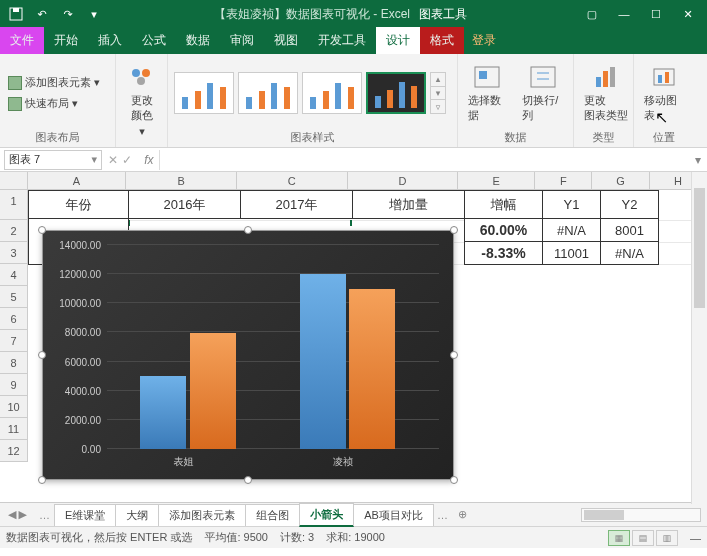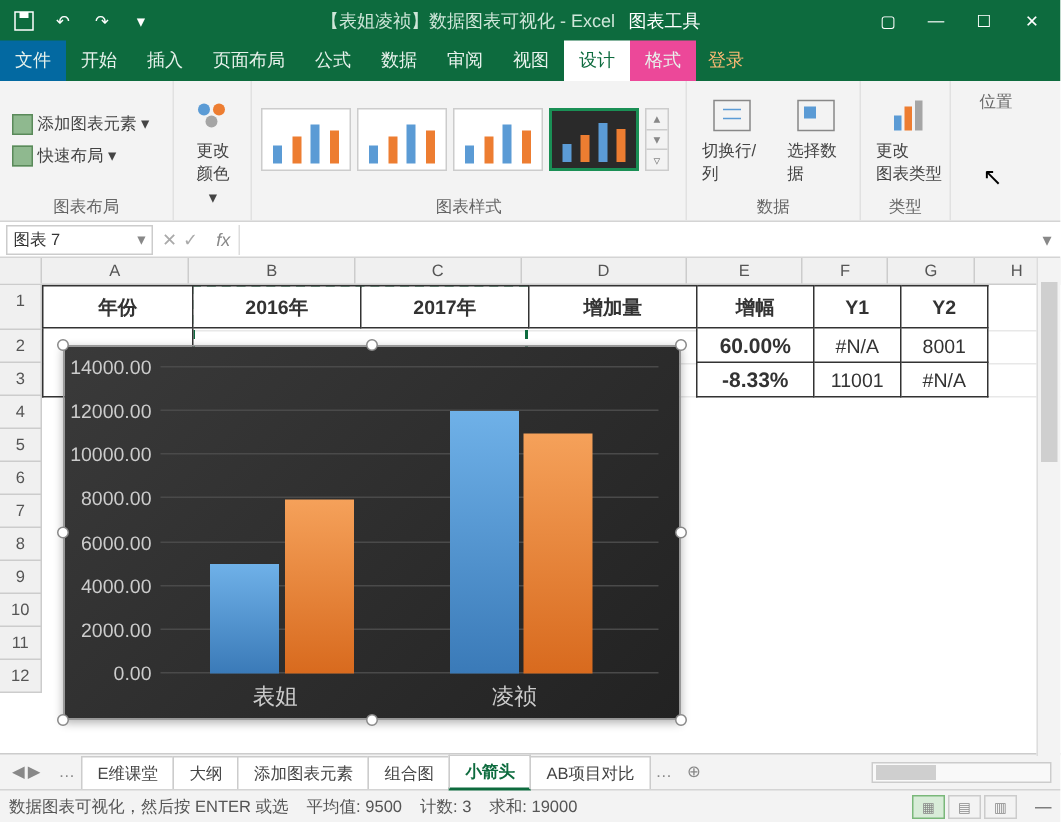--- a/index.html
+++ b/index.html
@@ -6,23 +6,23 @@
 body{width:707px;height:556px;background:#fff;overflow:hidden;font-size:12px;color:#333;position:relative}
 .titlebar{height:28px;background:#0d6b3e;display:flex;align-items:center;color:#fff;font-size:11px}
 .tb-left{display:flex;align-items:center;gap:6px;padding-left:6px}
 .qat-btn{width:20px;height:20px;display:flex;align-items:center;justify-content:center;color:#fff}
 .tb-title{flex:1;text-align:center;color:#cfe6d9;font-size:12px}
 .tb-title .ctx{margin-left:9px;color:#fff}
 .tb-right{display:flex;gap:2px;padding-right:4px}
 .win-btn{width:30px;height:20px;display:flex;align-items:center;justify-content:center;color:#fff}
 .menubar{height:26px;background:#0d6b3e;display:flex;align-items:flex-end;color:#fff;font-size:12px}
 .menu-item{padding:5px 10px;color:#e8f2ec;cursor:pointer}
-.menu-item.file{background:#0369a1}
+.menu-item.file{background:#d946ef}
 .menu-item.active{background:#fff;color:#0d6b3e}
-.menu-item.fmt{background:#ec4899}
+.menu-item.fmt{background:#b91c1c}
 .tell{color:#bcd9c9;padding:5px 6px}
 .login{color:#fdba74;padding:5px 8px}
 .ribbon{height:94px;background:#f3f3f3;border-bottom:1px solid #d4d4d4;display:flex}
 .ribbon-group{border-right:1px solid #e1e1e1;display:flex;flex-direction:column;padding:4px 6px 2px}
 .rg-body{flex:1;display:flex;gap:8px;align-items:center}
 .rg-label{text-align:center;font-size:11px;color:#666;padding-top:2px}
 .layout-btns{display:flex;flex-direction:column;gap:2px;font-size:11px;color:#444}
 .small-btn{display:flex;align-items:center;gap:3px;padding:2px}
 .small-ico{width:14px;height:14px;background:#8fb98f;border:1px solid #5a8a5a}
 .big-btn{display:flex;flex-direction:column;align-items:center;gap:2px;font-size:11px;color:#444;padding:2px 4px}
@@ -46,38 +46,38 @@
 .col-headers{display:flex;height:18px;background:#f0f0f0;border-bottom:1px solid #ccc}
 .corner{width:28px;border-right:1px solid #ccc;background:#f0f0f0}
 .ch{border-right:1px solid #ccc;text-align:center;font-size:11px;color:#555;line-height:18px}
 .row-area{display:flex}
 .row-headers{width:28px;background:#f0f0f0}
 .rh{height:22px;border-bottom:1px solid #ccc;border-right:1px solid #ccc;text-align:center;font-size:11px;color:#555;line-height:22px}
 .rh.r1{height:30px}
 .cells{position:relative;flex:1}
 .data-table{position:absolute;left:0;top:0;border-collapse:collapse}
 .data-table td,.data-table th{border:1px solid #333;padding:3px 6px;text-align:center;font-size:13px;background:#fff}
-.data-table th{font-weight:bold;height:28px}
+.data-table th{font-weight:normal;height:28px}
 .data-table td{height:22px}
 .data-table .big{font-size:14px;font-weight:bold}
 .grid-lines{position:absolute;inset:0}
 .grid-lines .gl{position:absolute;background:#e8e8e8}
 .chart-obj{position:absolute;left:14px;top:40px;width:412px;height:250px;background:linear-gradient(135deg,#3a3a3a,#222);border:1px solid #999;box-shadow:0 2px 6px rgba(0,0,0,.3)}
 .chart-handle{position:absolute;width:8px;height:8px;background:#fff;border:1px solid #888;border-radius:50%}
 .ch-n{top:-5px;left:50%;margin-left:-4px}.ch-s{bottom:-5px;left:50%;margin-left:-4px}
 .ch-e{right:-5px;top:50%;margin-top:-4px}.ch-w{left:-5px;top:50%;margin-top:-4px}
 .ch-ne{top:-5px;right:-5px}.ch-nw{top:-5px;left:-5px}
 .ch-se{bottom:-5px;right:-5px}.ch-sw{bottom:-5px;left:-5px}
 .plot{position:absolute;left:64px;top:14px;right:14px;bottom:30px}
 .ygrid{position:absolute;left:0;right:0;border-top:1px solid #4a4a4a}
-.ylabel{position:absolute;right:100%;margin-right:6px;color:#ccc;font-size:13px;transform:translateY(-50%);white-space:nowrap}
+.ylabel{position:absolute;right:100%;margin-right:6px;color:#ccc;font-size:10px;transform:translateY(-50%);white-space:nowrap}
 .bar{position:absolute;bottom:0;width:46px}
 .bar.b1{background:linear-gradient(180deg,#6fb1e8,#3a7ab8)}
 .bar.b2{background:linear-gradient(180deg,#f5a15a,#d86a1e)}
-.xlabel{position:absolute;color:#ccc;font-size:15px;top:100%;margin-top:6px;text-align:center;width:100px}
+.xlabel{position:absolute;color:#ccc;font-size:10px;top:100%;margin-top:6px;text-align:center;width:100px}
 .tabs-row{height:24px;border-top:1px solid #ccc;display:flex;align-items:center;background:#f3f3f3;font-size:11px}
 .tab-nav{display:flex;gap:2px;padding:0 8px;color:#888}
 .sheet-tab{padding:3px 10px;border:1px solid #ccc;border-bottom:none;background:#fff;color:#444;margin-right:-1px}
 .sheet-tab.active{color:#0d6b3e;border-bottom:2px solid #0d6b3e;font-weight:bold}
 .tab-add{padding:0 6px;color:#888}
 .tabs-spacer{flex:1}
 .hscroll{width:120px;height:14px;border:1px solid #ccc;background:#f9f9f9;position:relative;margin-right:6px}
 .hscroll .thumb{position:absolute;left:2px;top:1px;width:40px;height:10px;background:#cfcfcf}
 .statusbar{height:22px;background:#f3f3f3;border-top:1px solid #d4d4d4;display:flex;align-items:center;font-size:11px;color:#555;padding:0 6px;gap:12px}
 .statusbar .spacer{flex:1}
@@ -112,25 +112,25 @@
     <span class="win-btn">—</span>
     <span class="win-btn">☐</span>
     <span class="win-btn">✕</span>
   </div>
 </div>
 
 <div class="menubar">
   <div class="menu-item file">文件</div>
   <div class="menu-item">开始</div>
   <div class="menu-item">插入</div>
-  <div class="menu-item">页面布局</div>
   <div class="menu-item">公式</div>
   <div class="menu-item">数据</div>
   <div class="menu-item">审阅</div>
   <div class="menu-item">视图</div>
+  <div class="menu-item">开发工具</div>
   <div class="menu-item active">设计</div>
   <div class="menu-item fmt">格式</div>
   <div class="login">登录</div>
 </div>
 
 <div class="ribbon">
   <div class="ribbon-group" style="width:116px">
     <div class="rg-body">
       <div class="layout-btns">
         <div class="small-btn"><span class="small-ico"></span><span>添加图表元素</span>▾</div>
@@ -187,33 +187,33 @@
       </div>
     </div>
     <div class="rg-label">图表样式</div>
   </div>
   <div class="ribbon-group" style="width:116px">
     <div class="rg-body">
       <div class="big-btn">
           <span class="big-ico">
             <svg width="28" height="24">
               <rect x="2" y="2" width="24" height="20" fill="none" stroke="#888"></rect>
-              <path d="M8 8h12M8 14h12" stroke="#5b9bd5"></path>
+              <rect x="6" y="6" width="8" height="8" fill="#5b9bd5"></rect>
             </svg>
           </span>
-          <span>切换行/列</span>
+          <span>选择数据</span>
         </div>
       <div class="big-btn">
           <span class="big-ico">
             <svg width="28" height="24">
               <rect x="2" y="2" width="24" height="20" fill="none" stroke="#888"></rect>
-              <rect x="6" y="6" width="8" height="8" fill="#5b9bd5"></rect>
+              <path d="M8 8h12M8 14h12" stroke="#5b9bd5"></path>
             </svg>
           </span>
-          <span>选择数据</span>
+          <span>切换行/列</span>
         </div>
     </div>
     <div class="rg-label">数据</div>
   </div>
   <div class="ribbon-group" style="width:60px">
     <div class="rg-body">
         <div class="big-btn">
           <span class="big-ico">
             <svg width="28" height="24">
               <rect x="4" y="12" width="5" height="10" fill="#5b9bd5"></rect>
@@ -221,20 +221,32 @@
               <rect x="18" y="2" width="5" height="20" fill="#a5a5a5"></rect>
             </svg>
           </span>
           <span style="white-space:pre">更改
 图表类型</span>
         </div>
       </div>
     <div class="rg-label">类型</div>
   </div>
   <div class="ribbon-group" style="width:60px;border-right:none">
+    <div class="rg-body">
+        <div class="big-btn">
+          <span class="big-ico">
+            <svg width="28" height="24">
+              <rect x="4" y="4" width="20" height="16" fill="none" stroke="#888"></rect>
+              <rect x="8" y="10" width="4" height="8" fill="#5b9bd5"></rect>
+              <rect x="15" y="7" width="4" height="11" fill="#ed7d31"></rect>
+            </svg>
+          </span>
+          <span>移动图表</span>
+        </div>
+      </div>
     <div class="rg-label">位置</div>
   </div>
 </div>
 
 <div class="namebox-row">
   <div class="namebox">
       <span>图表 7</span>
       <span style="color:#888">▾</span>
     </div>
   <div class="fx-btns">

